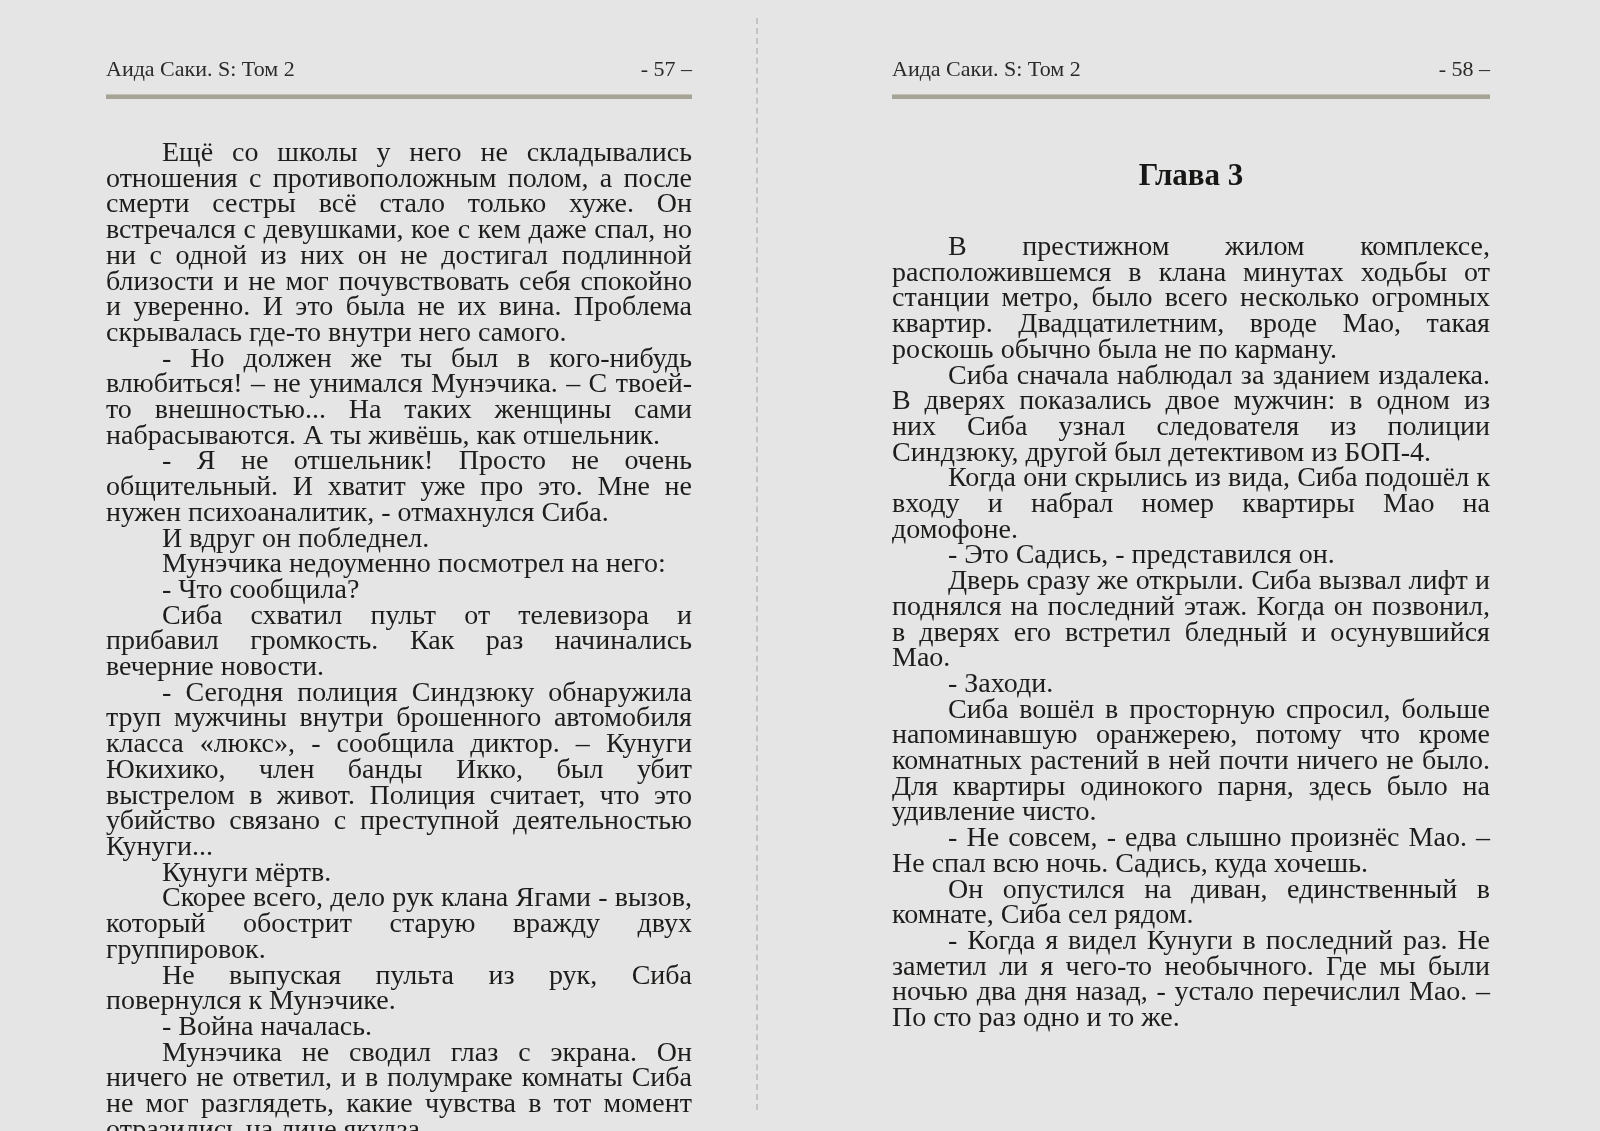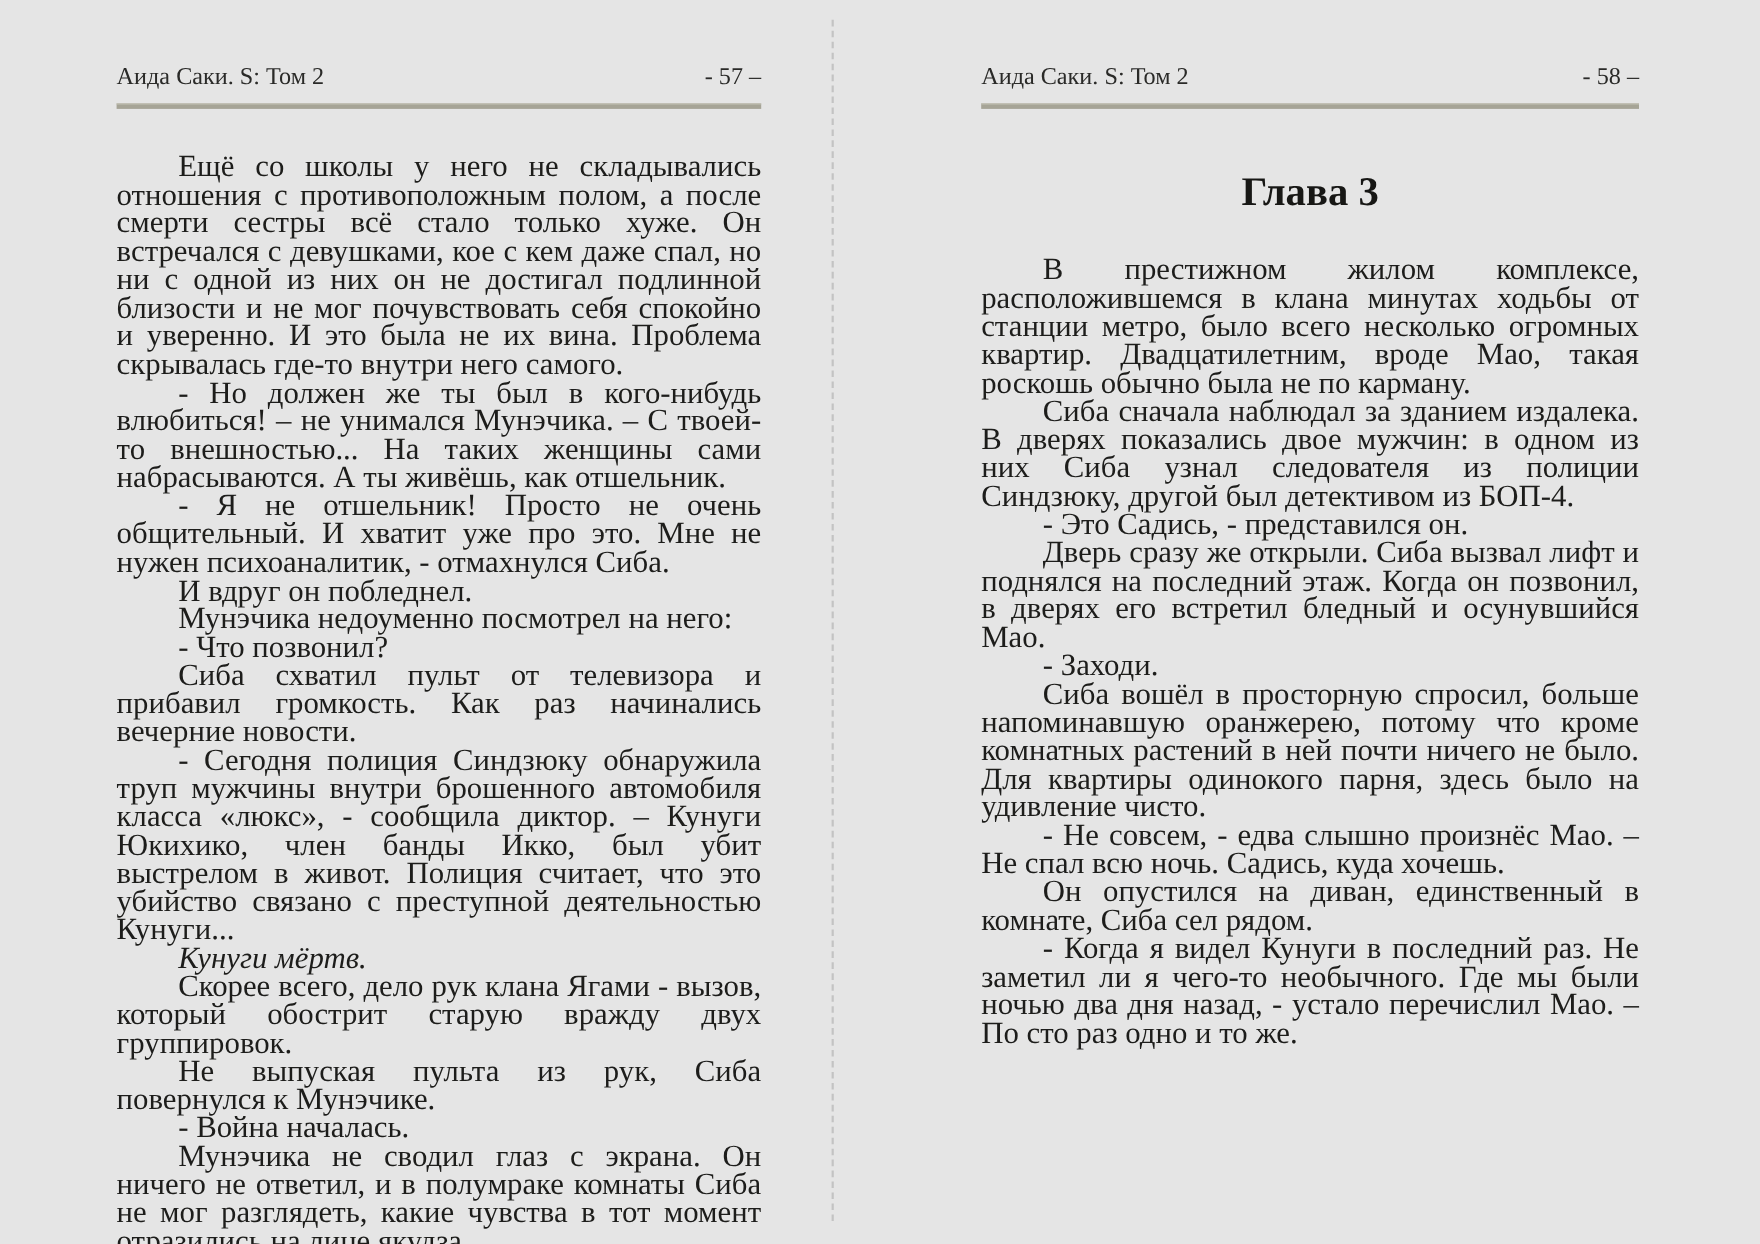--- a/index.html
+++ b/index.html
@@ -43,26 +43,25 @@
     font-size: 28px;
     line-height: 25.7px;
     text-align: justify;
   }
   .page-body p {
     margin: 0;
     padding: 0;
     text-indent: 56px;
   }
   .page-body p.italic {
-    font-style: italic;
   }
   .chapter-heading {
     margin: 58px 0 26px 0;
     text-align: center;
-    font-size: 37px;
+    font-size: 31px;
     font-weight: bold;
     line-height: 36px;
     color: #171715;
   }
   .divider {
     position: absolute;
     left: 756px;
     top: 18px;
     height: 1092px;
     width: 0;
@@ -79,21 +78,21 @@
       <span>Аида Саки. S: Том 2</span>
       <span>- 57 –</span>
     </div>
     <div class="header-rule"></div>
     <div class="page-body">
         <p>Ещё со школы у него не складывались отношения с противоположным полом, а после смерти сестры всё стало только хуже. Он встречался с девушками, кое с кем даже спал, но ни с одной из них он не достигал подлинной близости и не мог почувствовать себя спокойно и уверенно. И это была не их вина. Проблема скрывалась где-то внутри него самого.</p>
         <p>- Но должен же ты был в кого-нибудь влюбиться! – не унимался Мунэчика. – С твоей-то внешностью... На таких женщины сами набрасываются. А ты живёшь, как отшельник.</p>
         <p>- Я не отшельник! Просто не очень общительный. И хватит уже про это. Мне не нужен психоаналитик, - отмахнулся Сиба.</p>
         <p>И вдруг он побледнел.</p>
         <p>Мунэчика недоуменно посмотрел на него:</p>
-        <p>- Что позвонил?</p>
+        <p>- Что сообщила?</p>
         <p>Сиба схватил пульт от телевизора и прибавил громкость. Как раз начинались вечерние новости.</p>
         <p>- Сегодня полиция Синдзюку обнаружила труп мужчины внутри брошенного автомобиля класса «люкс», - сообщила диктор. – Кунуги Юкихико, член банды Икко, был убит выстрелом в живот. Полиция считает, что это убийство связано с преступной деятельностью Кунуги...</p>
         <p class="italic">Кунуги мёртв.</p>
         <p>Скорее всего, дело рук клана Ягами - вызов, который обострит старую вражду двух группировок.</p>
         <p>Не выпуская пульта из рук, Сиба повернулся к Мунэчике.</p>
         <p>- Война началась.</p>
         <p>Мунэчика не сводил глаз с экрана. Он ничего не ответил, и в полумраке комнаты Сиба не мог разглядеть, какие чувства в тот момент отразились на лице якудза.</p>
       </div>
   </div>
 
@@ -102,20 +101,21 @@
   <div class="page page-right">
     <div class="page-header">
       <span>Аида Саки. S: Том 2</span>
       <span>- 58 –</span>
     </div>
     <div class="header-rule"></div>
     <h2 class="chapter-heading">Глава 3</h2>
     <div class="page-body">
         <p>В престижном жилом комплексе, расположившемся в клана минутах ходьбы от станции метро, было всего несколько огромных квартир. Двадцатилетним, вроде Мао, такая роскошь обычно была не по карману.</p>
         <p>Сиба сначала наблюдал за зданием издалека. В дверях показались двое мужчин: в одном из них Сиба узнал следователя из полиции Синдзюку, другой был детективом из БОП-4.</p>
+        <p>Когда они скрылись из вида, Сиба подошёл к входу и набрал номер квартиры Мао на домофоне.</p>
         <p>- Это Садись, - представился он.</p>
         <p>Дверь сразу же открыли. Сиба вызвал лифт и поднялся на последний этаж. Когда он позвонил, в дверях его встретил бледный и осунувшийся Мао.</p>
         <p>- Заходи.</p>
         <p>Сиба вошёл в просторную спросил, больше напоминавшую оранжерею, потому что кроме комнатных растений в ней почти ничего не было. Для квартиры одинокого парня, здесь было на удивление чисто.</p>
         <p>- Не совсем, - едва слышно произнёс Мао. – Не спал всю ночь. Садись, куда хочешь.</p>
         <p>Он опустился на диван, единственный в комнате, Сиба сел рядом.</p>
         <p>- Когда я видел Кунуги в последний раз. Не заметил ли я чего-то необычного. Где мы были ночью два дня назад, - устало перечислил Мао. – По сто раз одно и то же.</p>
       </div>
   </div>
 

